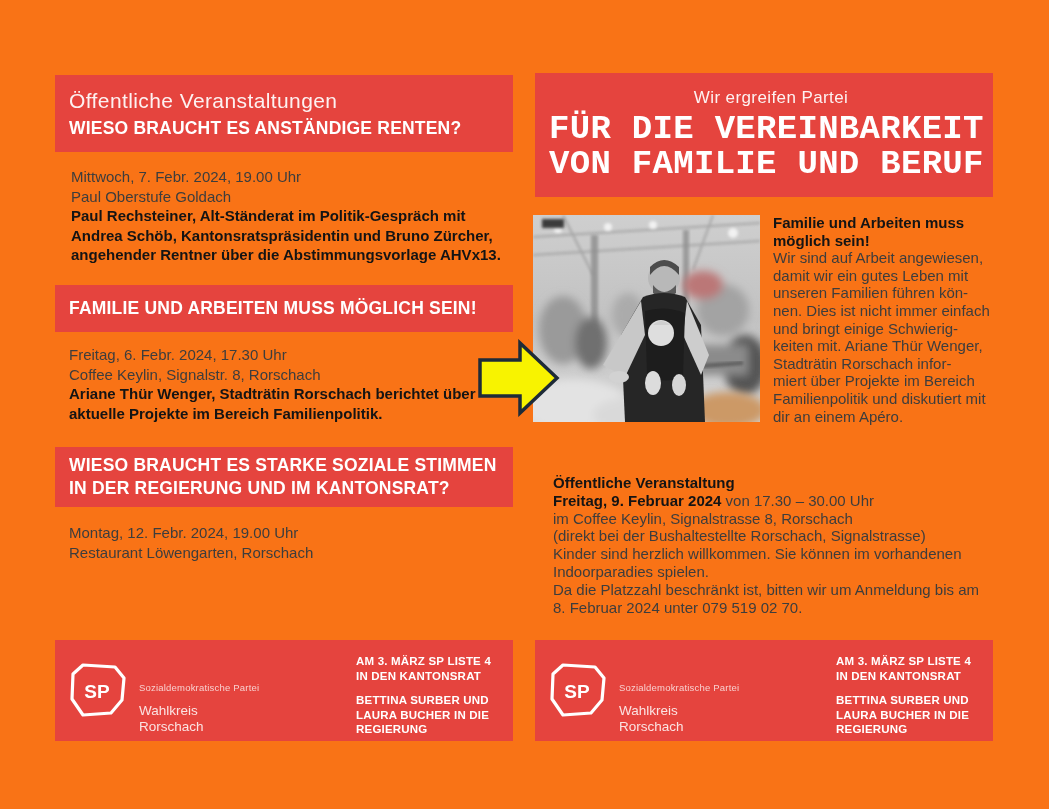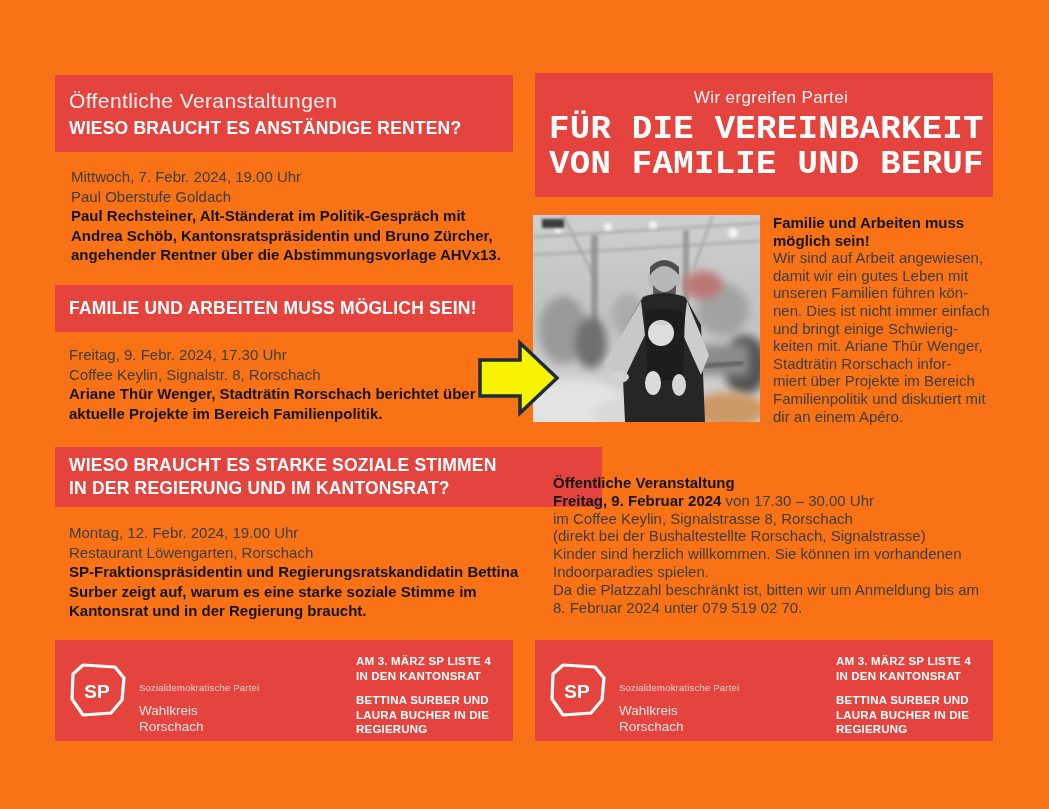--- a/index.html
+++ b/index.html
@@ -56,37 +56,34 @@
     <div class="desc pre">Paul Rechsteiner, Alt-Ständerat im Politik-Gespräch mit
 Andrea Schöb, Kantonsratspräsidentin und Bruno Zürcher,
 angehender Rentner über die Abstimmungsvorlage AHVx13.</div>
   </div>
 
   <div class="banner" id="banner2" style="left:55px;top:285px;width:458px;height:47px;">
     <div class="b-title">FAMILIE UND ARBEITEN MUSS MÖGLICH SEIN!</div>
   </div>
 
   <div class="event" style="left:69px;top:345px;width:450px;">
-    <div class="date">Freitag, 9. Febr. 2024, 17.30 Uhr</div>
+    <div class="date">Freitag, 6. Febr. 2024, 17.30 Uhr</div>
     <div class="venue">Coffee Keylin, Signalstr. 8, Rorschach</div>
     <div class="desc pre">Ariane Thür Wenger, Stadträtin Rorschach berichtet über
 aktuelle Projekte im Bereich Familienpolitik.</div>
   </div>
 
-  <div class="banner" id="banner3" style="left:55px;top:447px;width:547px;height:60px;">
+  <div class="banner" id="banner3" style="left:55px;top:447px;width:458px;height:60px;">
     <div class="b-title two pre">WIESO BRAUCHT ES STARKE SOZIALE STIMMEN
 IN DER REGIERUNG UND IM KANTONSRAT?</div>
   </div>
 
   <div class="event" style="left:69px;top:523px;width:450px;">
     <div class="date">Montag, 12. Febr. 2024, 19.00 Uhr</div>
     <div class="venue">Restaurant Löwengarten, Rorschach</div>
-    <div class="desc pre">SP-Fraktionspräsidentin und Regierungsratskandidatin Bettina
-Surber zeigt auf, warum es eine starke soziale Stimme im
-Kantonsrat und in der Regierung braucht.</div>
   </div>
 
   <div class="banner" id="banner-right" style="left:535px;top:73px;width:458px;height:124px;">
     <div class="kicker">Wir ergreifen Partei</div>
     <div class="b-title pre" style="margin-top:4px;">FÜR DIE VEREINBARKEIT
 VON FAMILIE UND BERUF</div>
   </div>
 
   <svg class="photo" viewBox="0 0 227 207" aria-hidden="true">
     <defs>

